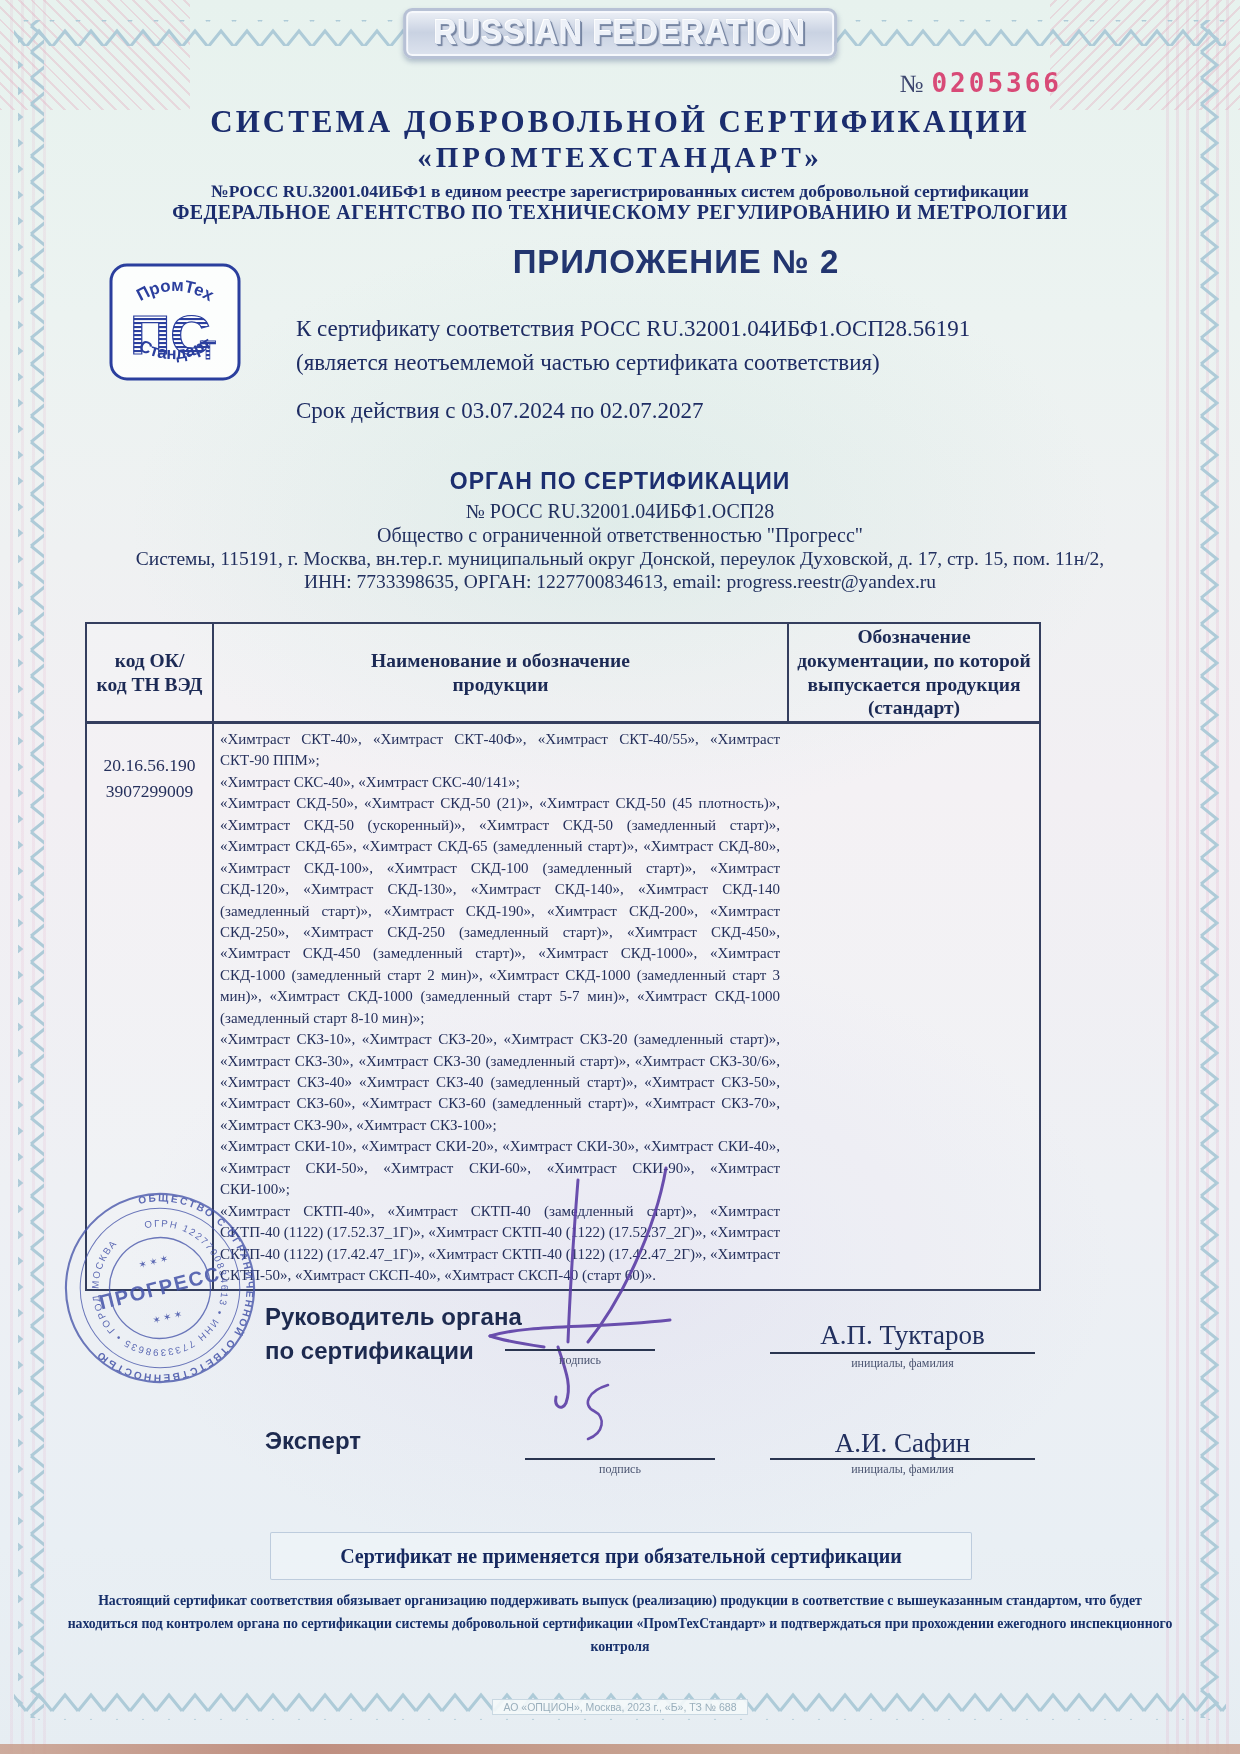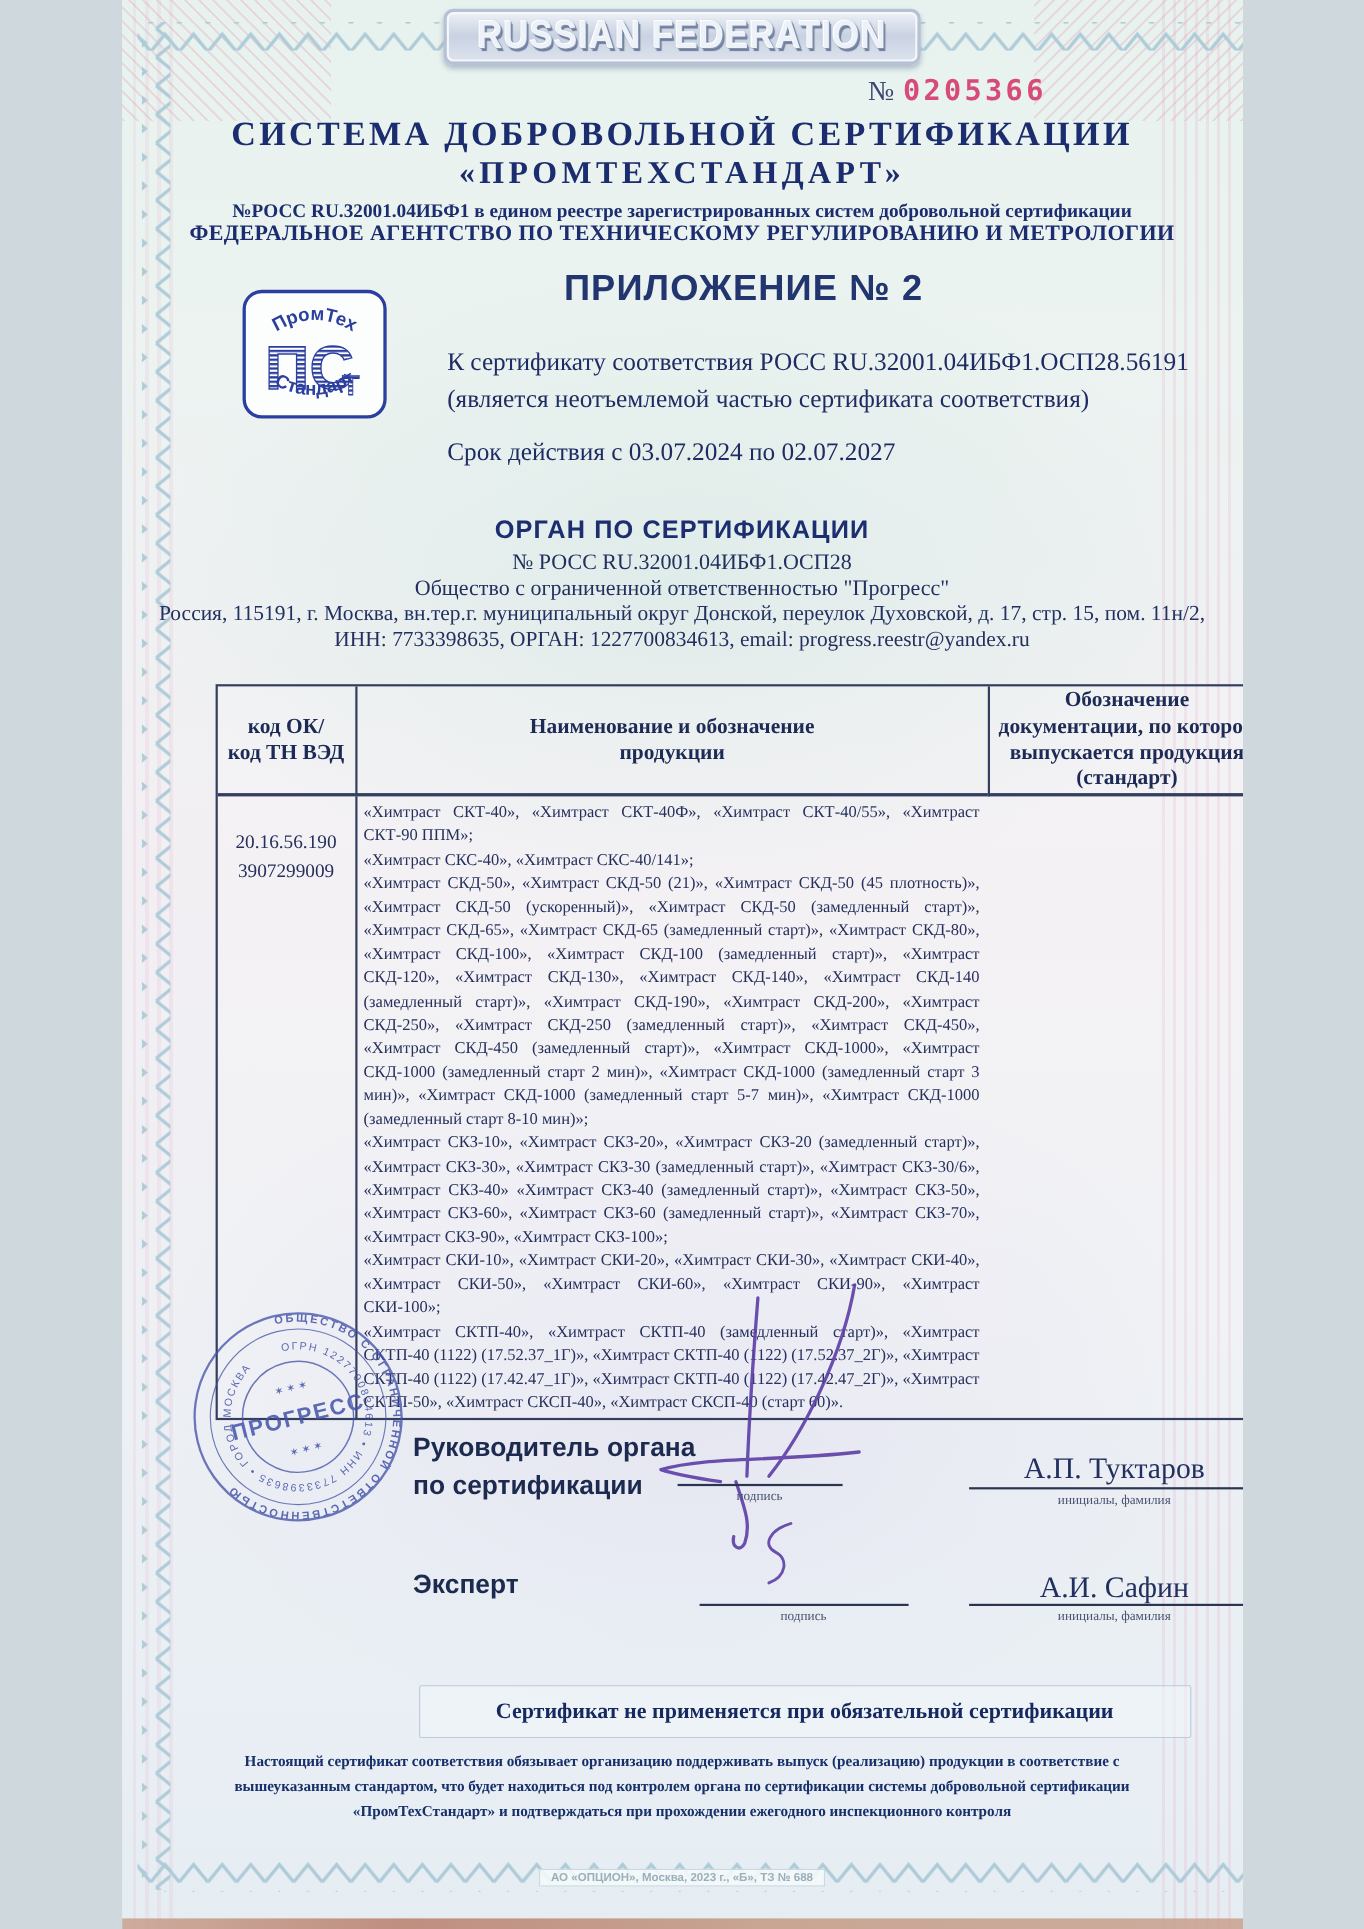--- a/index.html
+++ b/index.html
@@ -1,17 +1,17 @@
 <!DOCTYPE html>
 <html><head>
 <meta charset="utf-8">
 <style>
   html,body{margin:0;padding:0;background:#cfd8dd;}
   .page{
-    position:relative;width:1019px;height:1754px;margin:0 auto;overflow:hidden;
+    position:relative;width:1240px;height:1754px;margin:0 auto;overflow:hidden;
     background-image:
       radial-gradient(ellipse 700px 420px at 50% 30%, rgba(186,224,212,.28), transparent 70%),
       radial-gradient(ellipse 760px 480px at 50% 72%, rgba(205,195,232,.22), transparent 65%),
       linear-gradient(180deg,#e7f2ee 0%,#ecf3f1 18%,#f2eff3 45%,#eef0f4 68%,#e9eff4 88%,#e6edf2 100%);
     font-family:"Liberation Serif",serif;color:#22305f;
   }
   .decor{position:absolute;pointer-events:none;}
   .hatch-tl{left:0;top:0;width:190px;height:110px;background:repeating-linear-gradient(45deg,rgba(228,156,180,.30) 0 2px,transparent 2px 9px);}
   .hatch-tr{right:0;top:0;width:190px;height:110px;background:repeating-linear-gradient(-45deg,rgba(228,156,180,.30) 0 2px,transparent 2px 9px);}
   .band-right{right:10px;top:0;bottom:0;width:64px;background:repeating-linear-gradient(90deg,rgba(226,166,196,.22) 0 3px,transparent 3px 10px);}
@@ -91,21 +91,21 @@
   .stamp-ring-sm{font-family:"Liberation Sans",sans-serif;font-size:11.5px;letter-spacing:2px;fill:#4352a8;}
   .stamp-center{font-family:"Liberation Sans",sans-serif;font-weight:700;font-size:24px;letter-spacing:2px;fill:#4352a8;}
   .stamp-stars{font-size:12px;fill:#4352a8;}
 
   .restriction-band{position:absolute;left:270px;top:1532px;width:700px;height:46px;
     background:rgba(241,246,250,.55);border:1px solid rgba(150,172,198,.55);border-radius:2px;
     display:flex;align-items:center;justify-content:center;}
   .restriction{font-size:20px;font-weight:700;color:#16295f;}
   .fine-print{position:absolute;left:64px;right:64px;top:1590px;text-align:center;
     font-size:13.8px;font-weight:700;line-height:1.65;color:#17306b;}
-  .print-info{position:absolute;left:0;right:0;top:1697px;text-align:center;font-weight:bold;}
+  .print-info{position:absolute;left:0;right:0;top:1697px;text-align:center;}
   .print-info span{display:inline-block;background:rgba(244,248,250,.9);border:1px solid #c9d8e2;
     font-family:"Liberation Sans",sans-serif;font-size:10.5px;color:#9aafbc;padding:1px 10px;}
 </style>
 </head>
 <body>
 
 <div class="page">
 
   <div class="decor hatch-tl"></div>
   <div class="decor hatch-tr"></div>
@@ -161,21 +161,21 @@
     </svg>
   </div>
 
   <div class="cert-ref">К сертификату соответствия РОСС RU.32001.04ИБФ1.ОСП28.56191</div>
   <div class="cert-note">(является неотъемлемой частью сертификата соответствия)</div>
   <div class="validity">Срок действия с 03.07.2024 по 02.07.2027</div>
 
   <div class="center organ-h">ОРГАН ПО СЕРТИФИКАЦИИ</div>
   <div class="center organ-num">№ РОСС RU.32001.04ИБФ1.ОСП28</div>
   <div class="center organ-co">Общество с ограниченной ответственностью "Прогресс"</div>
-  <div class="center organ-addr">Россия, 115191, г. Москва, вн.тер.г. муниципальный округ Донской, переулок Духовской, д. 17, стр. 15, пом. 11н/2,</div>
+  <div class="center organ-addr">Системы, 115191, г. Москва, вн.тер.г. муниципальный округ Донской, переулок Духовской, д. 17, стр. 15, пом. 11н/2,</div>
   <div class="center organ-cont">ИНН: 7733398635, ОРГАН: 1227700834613, email: progress.reestr@yandex.ru</div>
 
 
   <div class="ptable">
     <div class="cell th first">код ОК/
 код ТН ВЭД</div>
     <div class="cell th">Наименование и обозначение
 продукции</div>
     <div class="cell th">Обозначение
 документации, по которой

